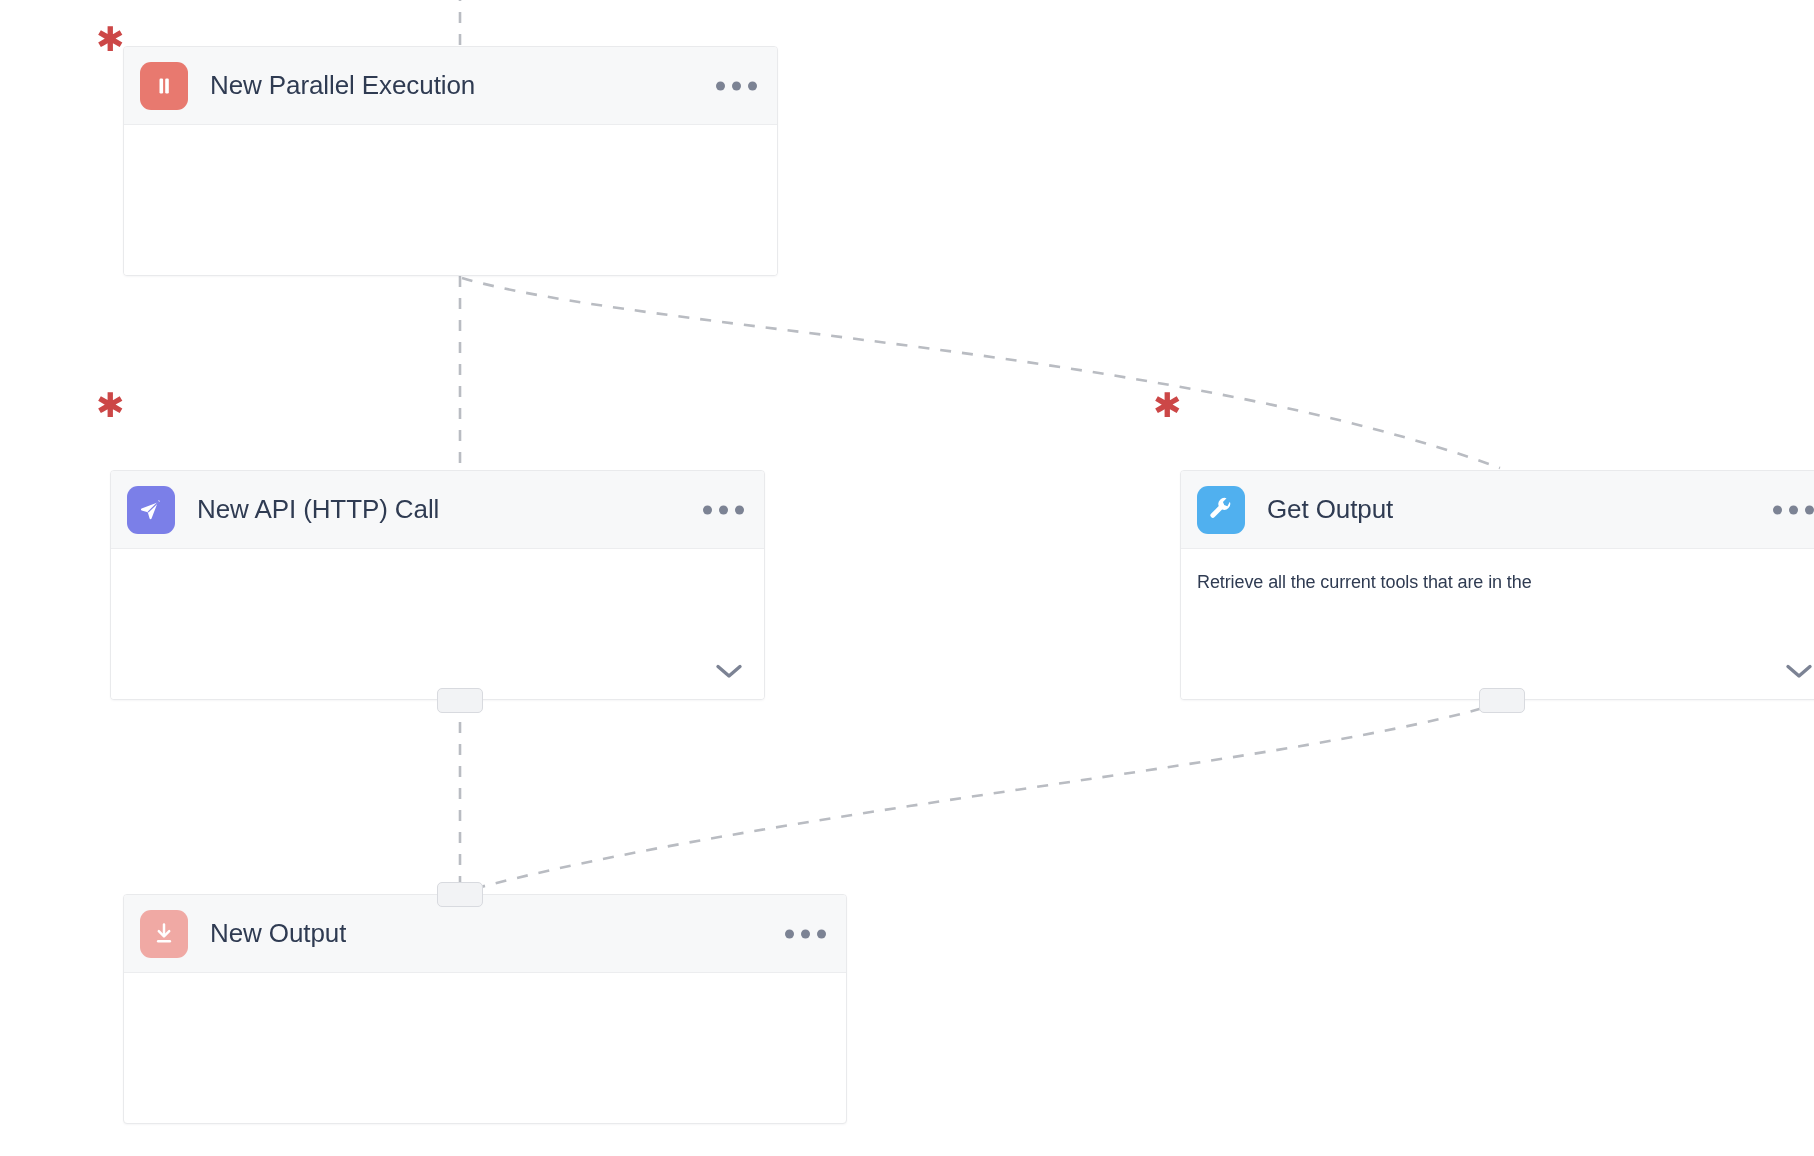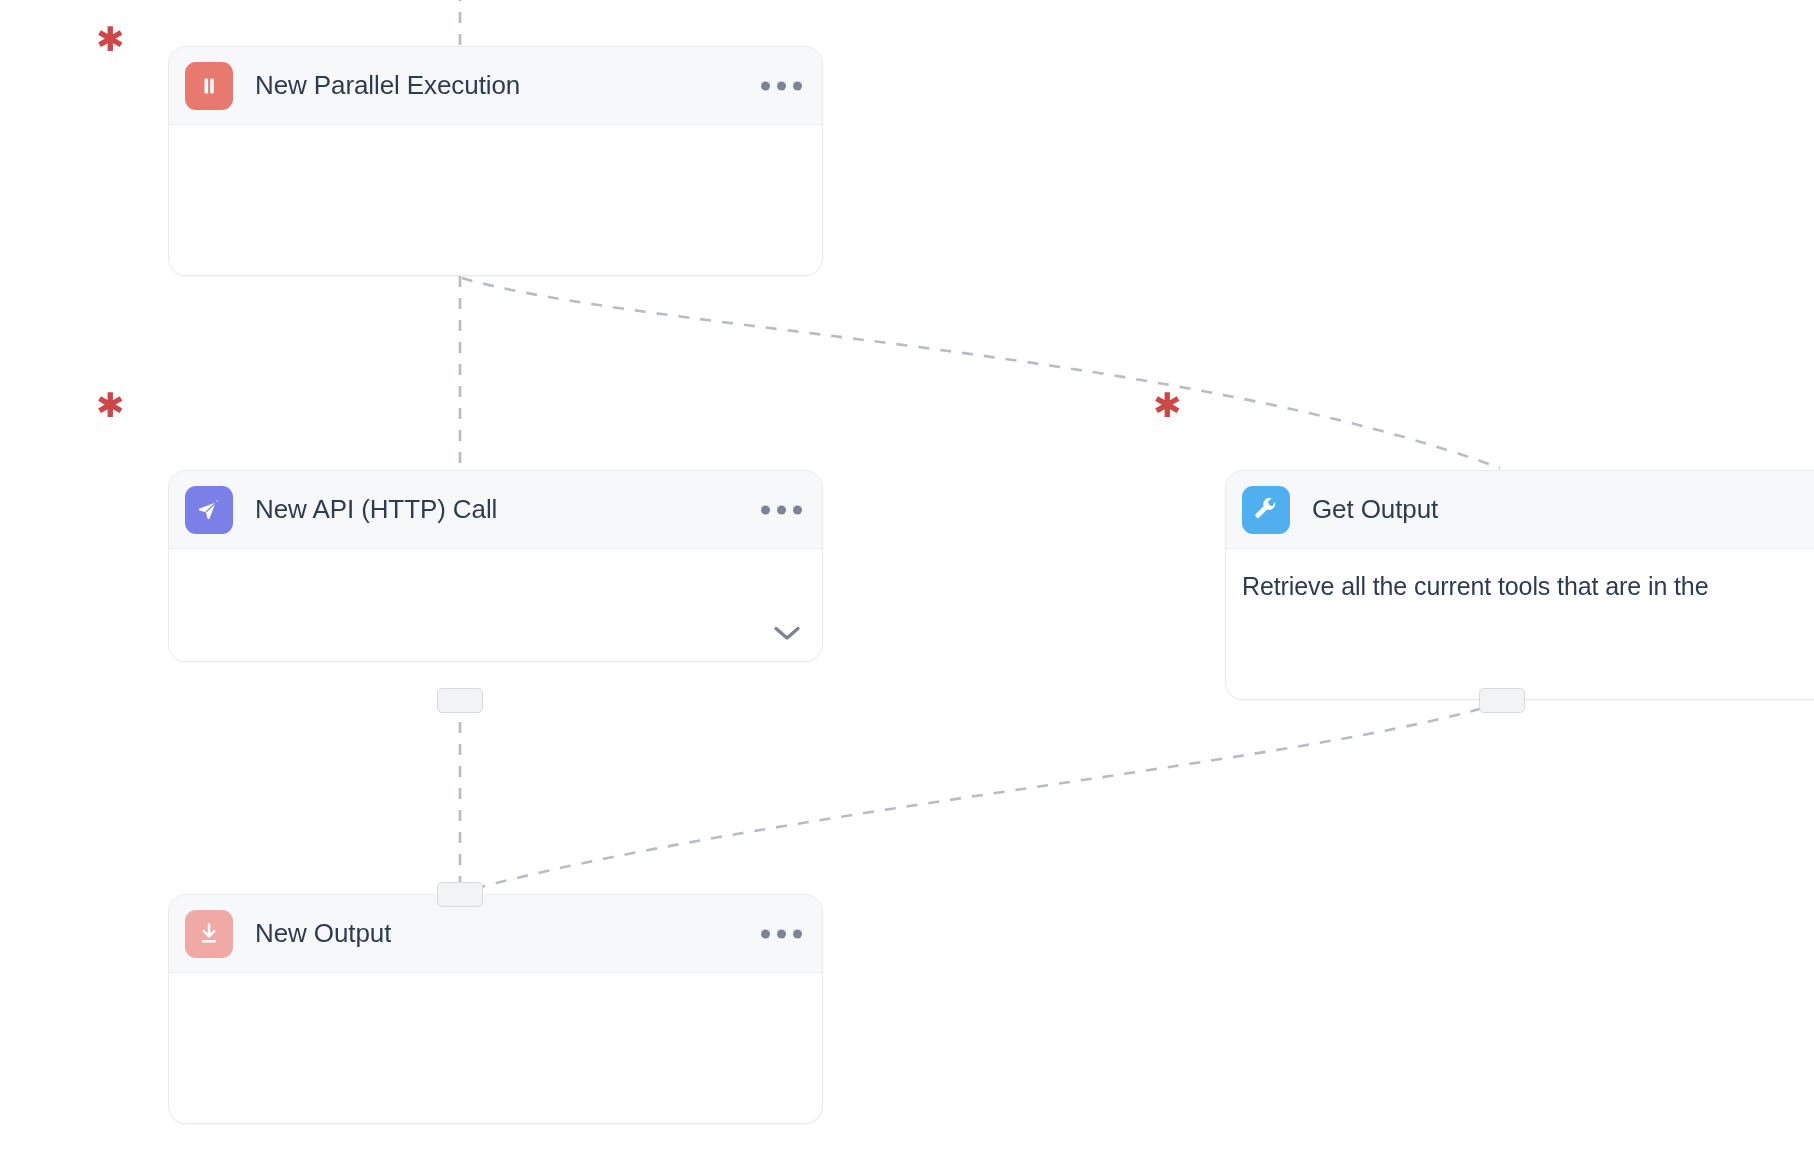--- a/index.html
+++ b/index.html
@@ -34,25 +34,24 @@
     pointer-events: none;
     z-index: 1;
   }
 
   
   .node {
     position: absolute;
     box-sizing: border-box;
     background: #ffffff;
     border: 1px solid #e9eaec;
-    border-radius: 18px;
+    border-radius: 4px;
     box-shadow: 0 1px 2px rgba(16,24,40,0.04);
     z-index: 3;
     overflow: hidden;
-    margin-left: 45px;
   }
   .node-header {
     box-sizing: border-box;
     height: 78px;
     background: #f7f8f9;
     border-bottom: 1px solid #ecedef;
     display: flex;
     align-items: center;
     padding: 0 18px 0 16px;
     position: relative;
@@ -95,21 +94,21 @@
     background: #7c8394;
   }
   .node-body {
     position: relative;
     box-sizing: border-box;
     padding: 22px 20px 0 16px;
     height: calc(100% - 78px);
     background: #ffffff;
   }
   .node-desc {
-    font-size: 25px;
+    font-size: 18px;
     line-height: 1.25;
     color: #2f3b52;
     letter-spacing: -0.1px;
     white-space: nowrap;
     overflow: hidden;
   }
   .node-expand {
     position: absolute;
     right: 18px;
     bottom: 14px;
@@ -183,21 +182,21 @@
         <i></i>
       </div>
     </div>
     <div class="node-body">
       <div class="node-desc"></div>
     </div>
   </div>
 
   <div class="req-marker" style="left:96px; top:388px;">✱</div>
 
-  <div class="node" style="left:123px; top:470px; width:655px; height:192px;">
+  <div class="node" style="left:110px; top:470px; width:655px; height:230px;">
     <div class="node-header">
       <div class="node-icon" style="background:#7b7fe8;">
         <svg width="26" height="26" viewBox="0 0 24 24" aria-hidden="true">
           <path d="M21.4 3.1 2.9 10.2c-.9.35-.85 1.65.07 1.92l6.1 1.8 1.8 6.1c.27.92 1.57.97 1.92.07L19.9 1.6z" fill="#ffffff" transform="translate(0.6,1.2) scale(0.93)"></path>
           <path d="M9.3 13.9 19.6 3.9" stroke="#7b7fe8" stroke-width="1.1" fill="none"></path>
         </svg>
       </div>
       <div class="node-title">New API (HTTP) Call</div>
       <div class="node-menu">
         <i></i>
@@ -236,21 +235,21 @@
       <div class="node-desc">Retrieve all the current tools that are in the</div>
       <div class="node-expand">
         <svg width="28" height="18" viewBox="0 0 28 18" aria-hidden="true">
           <path d="M3 3.5 14 13 25 3.5" fill="none" stroke="#7c8394" stroke-width="3.4" stroke-linecap="round" stroke-linejoin="round"></path>
         </svg>
       </div>
     </div>
   </div>
   <div class="handle" style="left:1479px; top:688px;"></div>
 
-  <div class="node" style="left:123px; top:894px; width:655px; height:230px;">
+  <div class="node" style="left:123px; top:894px; width:724px; height:230px;">
     <div class="node-header">
       <div class="node-icon" style="background:#f0a9a4;">
         <svg width="26" height="26" viewBox="0 0 24 24" aria-hidden="true">
           <path d="M12 3.2v10.2" stroke="#ffffff" stroke-width="2.3" stroke-linecap="round" fill="none"></path>
           <path d="M7.2 9.4 12 14.2 16.8 9.4" stroke="#ffffff" stroke-width="2.3" stroke-linecap="round" stroke-linejoin="round" fill="none"></path>
           <path d="M6.6 18.6h10.8" stroke="#ffffff" stroke-width="2.3" stroke-linecap="round" fill="none"></path>
         </svg>
       </div>
       <div class="node-title">New Output</div>
       <div class="node-menu">

